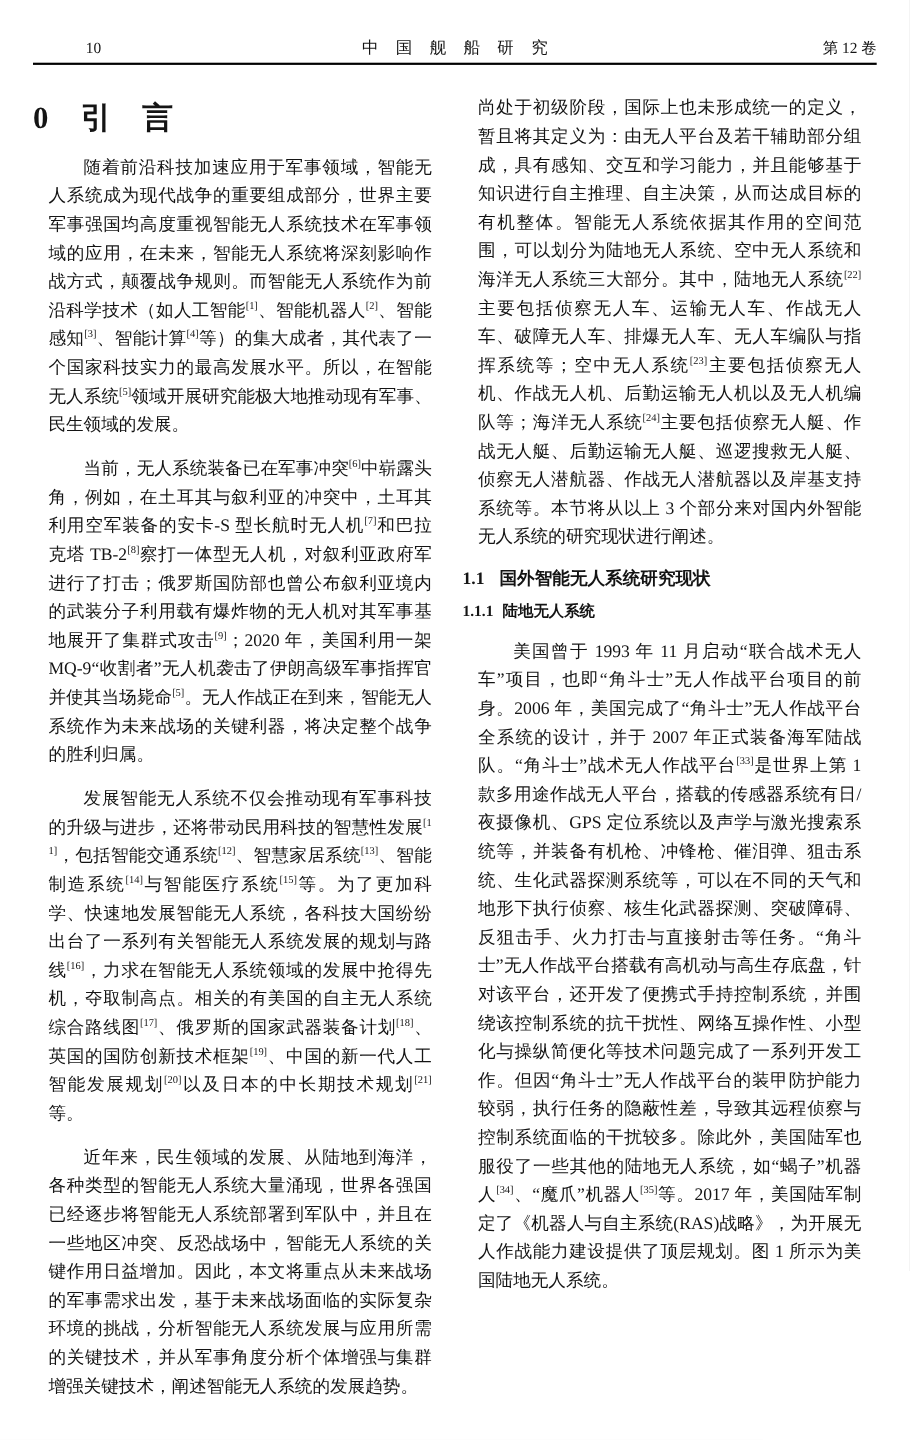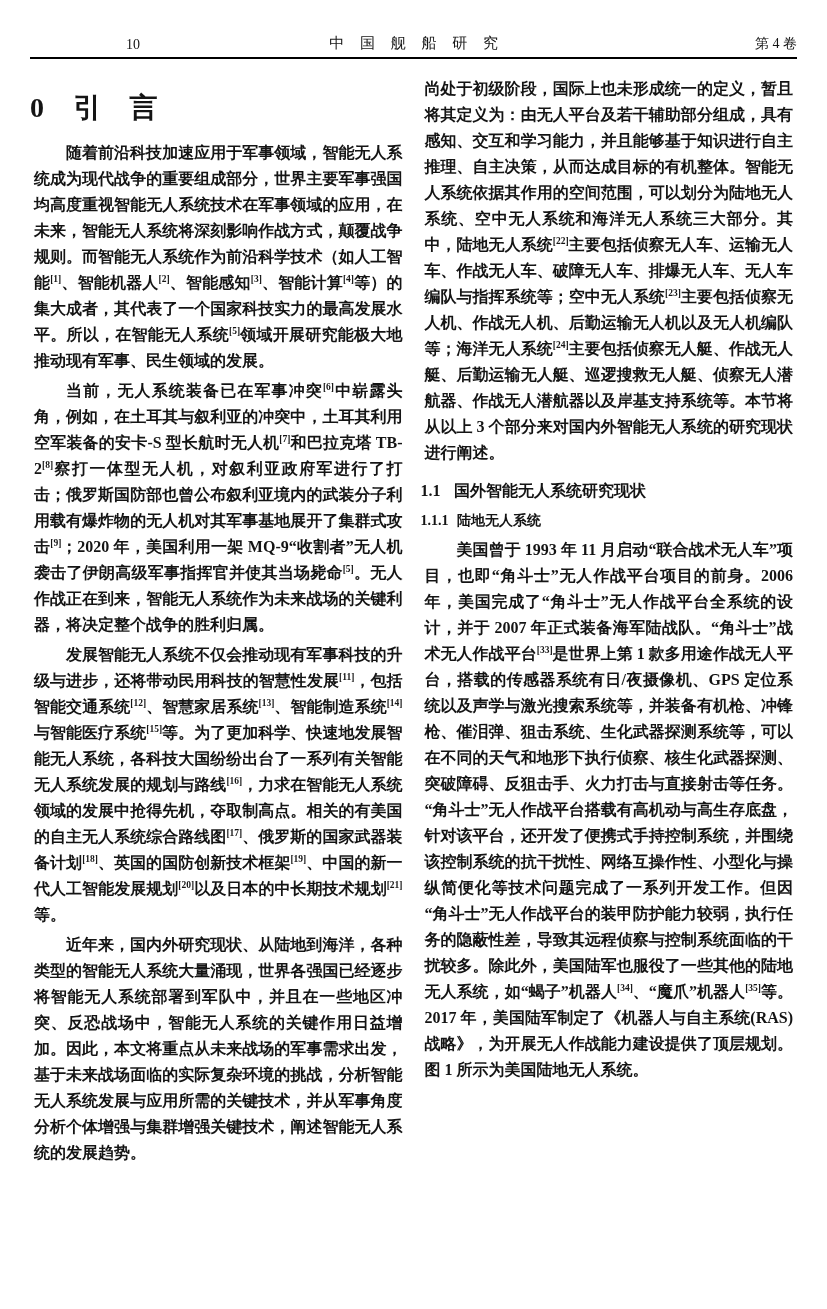--- a/index.html
+++ b/index.html
@@ -15,41 +15,40 @@
   }
   
   .running-head {
     margin: 0 30px;
     display: flex;
     align-items: flex-end;
     justify-content: space-between;
     border-bottom: 2px solid #000;
     padding-bottom: 4px;
   }
-  .rh-left  { width: 110px; font-size: 14px; text-align: right; }
+  .rh-left  { width: 110px; font-size: 14px; text-align: center; }
   .rh-center{ flex: 1; text-align: center; font-size: 15px; letter-spacing: 1.05em; text-indent: 1.05em; white-space: nowrap; }
   .rh-right { width: 110px; font-size: 14px; text-align: right; white-space: nowrap; }
 
   
   .content {
     display: flex;
     gap: 14px;
     padding: 13px 30px 0 30px;
     box-sizing: border-box;
   }
   .col { flex: 1; min-width: 0; }
 
   .para {
-    margin: 4px;
+    margin: 14px;
     font-size: 16px;
     line-height: 26px;
     text-align: justify;
     text-indent: 2em;
     word-break: break-all;
-    font-weight: bold;
   }
   .para.noindent { text-indent: 0; }
 
   sup.cite {
     font-size: 9.5px;
     line-height: 0;
     vertical-align: super;
   }
 
   .sec-h1 { font-size: 28px; font-weight: bold; margin: 19px 0 15px 0; line-height: 1.2; }
@@ -60,30 +59,30 @@
   .sec-h3 .sec-num { margin-right: 0.6em; }
 </style>
 </head>
 <body>
 
 <div class="page">
 
   <div class="running-head">
     <span class="rh-left">10</span>
     <span class="rh-center">中国舰船研究</span>
-    <span class="rh-right">第 4 卷</span>
+    <span class="rh-right">第 12 卷</span>
   </div>
 
   <div class="content">
     <div class="col">
         <div class="sec-h1"><span class="sec-num">0</span><span class="sec-title">引　言</span></div>
         <p class="para">随着前沿科技加速应用于军事领域，智能无人系统成为现代战争的重要组成部分，世界主要军事强国均高度重视智能无人系统技术在军事领域的应用，在未来，智能无人系统将深刻影响作战方式，颠覆战争规则。而智能无人系统作为前沿科学技术（如人工智能<sup class="cite">[1]</sup>、智能机器人<sup class="cite">[2]</sup>、智能感知<sup class="cite">[3]</sup>、智能计算<sup class="cite">[4]</sup>等）的集大成者，其代表了一个国家科技实力的最高发展水平。所以，在智能无人系统<sup class="cite">[5]</sup>领域开展研究能极大地推动现有军事、民生领域的发展。</p>
         <p class="para">当前，无人系统装备已在军事冲突<sup class="cite">[6]</sup>中崭露头角，例如，在土耳其与叙利亚的冲突中，土耳其利用空军装备的安卡-S 型长航时无人机<sup class="cite">[7]</sup>和巴拉克塔 TB-2<sup class="cite">[8]</sup>察打一体型无人机，对叙利亚政府军进行了打击；俄罗斯国防部也曾公布叙利亚境内的武装分子利用载有爆炸物的无人机对其军事基地展开了集群式攻击<sup class="cite">[9]</sup>；2020 年，美国利用一架 MQ-9“收割者”无人机袭击了伊朗高级军事指挥官并使其当场毙命<sup class="cite">[5]</sup>。无人作战正在到来，智能无人系统作为未来战场的关键利器，将决定整个战争的胜利归属。</p>
         <p class="para">发展智能无人系统不仅会推动现有军事科技的升级与进步，还将带动民用科技的智慧性发展<sup class="cite">[11]</sup>，包括智能交通系统<sup class="cite">[12]</sup>、智慧家居系统<sup class="cite">[13]</sup>、智能制造系统<sup class="cite">[14]</sup>与智能医疗系统<sup class="cite">[15]</sup>等。为了更加科学、快速地发展智能无人系统，各科技大国纷纷出台了一系列有关智能无人系统发展的规划与路线<sup class="cite">[16]</sup>，力求在智能无人系统领域的发展中抢得先机，夺取制高点。相关的有美国的自主无人系统综合路线图<sup class="cite">[17]</sup>、俄罗斯的国家武器装备计划<sup class="cite">[18]</sup>、英国的国防创新技术框架<sup class="cite">[19]</sup>、中国的新一代人工智能发展规划<sup class="cite">[20]</sup>以及日本的中长期技术规划<sup class="cite">[21]</sup>等。</p>
-        <p class="para">近年来，国内外研究现状、从陆地到海洋，各种类型的智能无人系统大量涌现，世界各强国已经逐步将智能无人系统部署到军队中，并且在一些地区冲突、反恐战场中，智能无人系统的关键作用日益增加。因此，本文将重点从未来战场的军事需求出发，基于未来战场面临的实际复杂环境的挑战，分析智能无人系统发展与应用所需的关键技术，并从军事角度分析个体增强与集群增强关键技术，阐述智能无人系统的发展趋势。</p>
+        <p class="para">近年来，民生领域的发展、从陆地到海洋，各种类型的智能无人系统大量涌现，世界各强国已经逐步将智能无人系统部署到军队中，并且在一些地区冲突、反恐战场中，智能无人系统的关键作用日益增加。因此，本文将重点从未来战场的军事需求出发，基于未来战场面临的实际复杂环境的挑战，分析智能无人系统发展与应用所需的关键技术，并从军事角度分析个体增强与集群增强关键技术，阐述智能无人系统的发展趋势。</p>
       </div>
     <div class="col">
         <p class="para noindent">尚处于初级阶段，国际上也未形成统一的定义，暂且将其定义为：由无人平台及若干辅助部分组成，具有感知、交互和学习能力，并且能够基于知识进行自主推理、自主决策，从而达成目标的有机整体。智能无人系统依据其作用的空间范围，可以划分为陆地无人系统、空中无人系统和海洋无人系统三大部分。其中，陆地无人系统<sup class="cite">[22]</sup>主要包括侦察无人车、运输无人车、作战无人车、破障无人车、排爆无人车、无人车编队与指挥系统等；空中无人系统<sup class="cite">[23]</sup>主要包括侦察无人机、作战无人机、后勤运输无人机以及无人机编队等；海洋无人系统<sup class="cite">[24]</sup>主要包括侦察无人艇、作战无人艇、后勤运输无人艇、巡逻搜救无人艇、侦察无人潜航器、作战无人潜航器以及岸基支持系统等。本节将从以上 3 个部分来对国内外智能无人系统的研究现状进行阐述。</p>
         <div class="sec-h2"><span class="sec-num">1.1</span><span class="sec-title">国外智能无人系统研究现状</span></div>
         <div class="sec-h3"><span class="sec-num">1.1.1</span><span class="sec-title">陆地无人系统</span></div>
         <p class="para">美国曾于 1993 年 11 月启动“联合战术无人车”项目，也即“角斗士”无人作战平台项目的前身。2006 年，美国完成了“角斗士”无人作战平台全系统的设计，并于 2007 年正式装备海军陆战队。“角斗士”战术无人作战平台<sup class="cite">[33]</sup>是世界上第 1 款多用途作战无人平台，搭载的传感器系统有日/夜摄像机、GPS 定位系统以及声学与激光搜索系统等，并装备有机枪、冲锋枪、催泪弹、狙击系统、生化武器探测系统等，可以在不同的天气和地形下执行侦察、核生化武器探测、突破障碍、反狙击手、火力打击与直接射击等任务。“角斗士”无人作战平台搭载有高机动与高生存底盘，针对该平台，还开发了便携式手持控制系统，并围绕该控制系统的抗干扰性、网络互操作性、小型化与操纵简便化等技术问题完成了一系列开发工作。但因“角斗士”无人作战平台的装甲防护能力较弱，执行任务的隐蔽性差，导致其远程侦察与控制系统面临的干扰较多。除此外，美国陆军也服役了一些其他的陆地无人系统，如“蝎子”机器人<sup class="cite">[34]</sup>、“魔爪”机器人<sup class="cite">[35]</sup>等。2017 年，美国陆军制定了《机器人与自主系统(RAS)战略》，为开展无人作战能力建设提供了顶层规划。图 1 所示为美国陆地无人系统。</p>
       </div>
   </div>
 
 </div>

